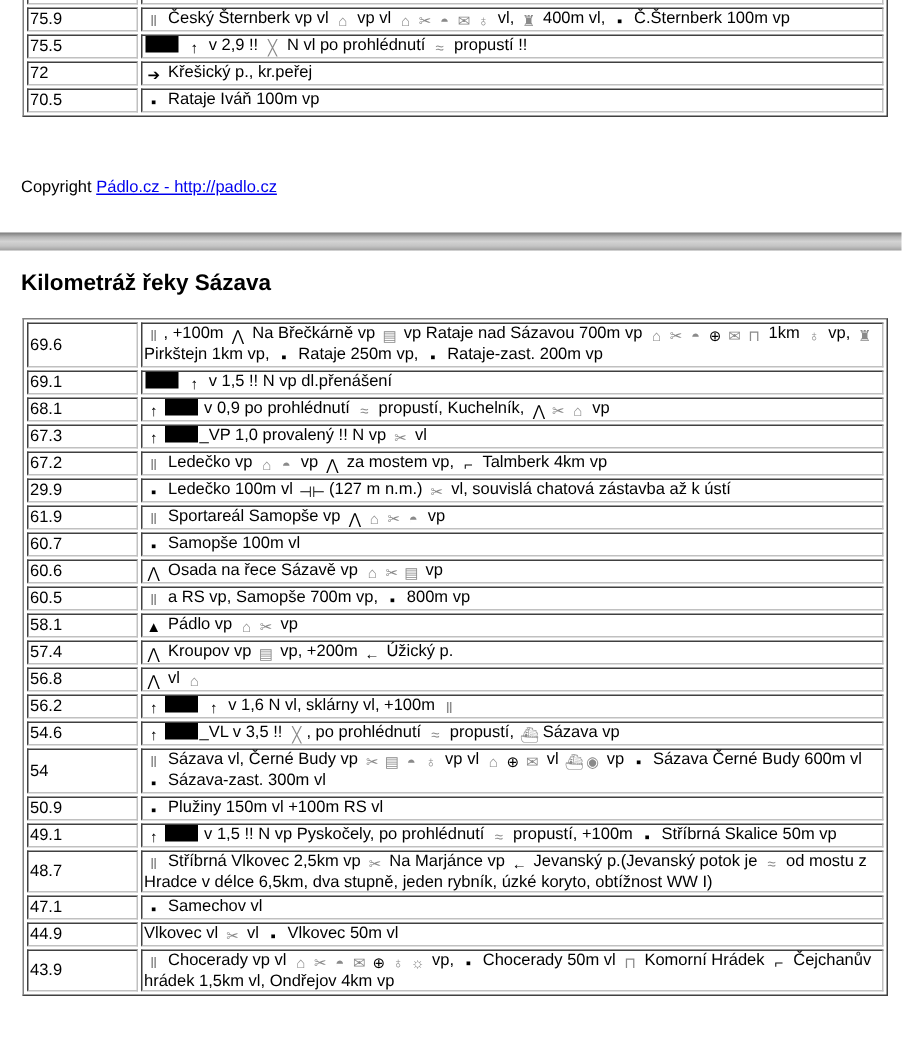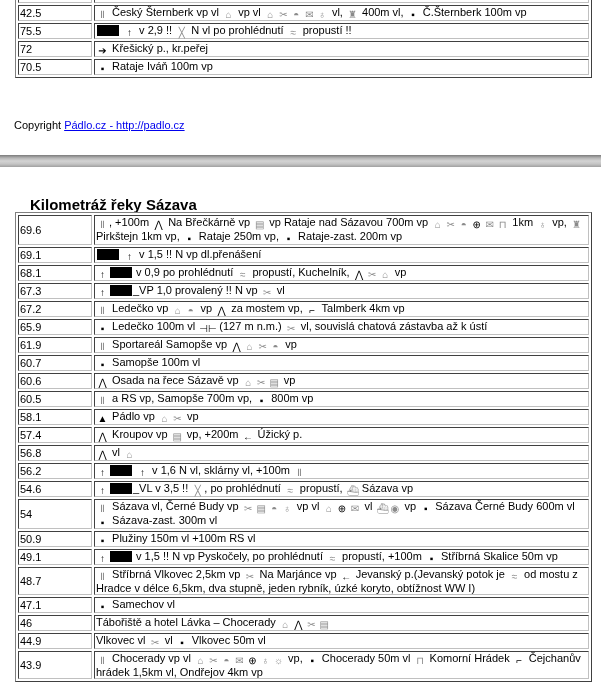--- a/index.html
+++ b/index.html
@@ -20,21 +20,21 @@
   #top-table { top: -6px; }
   #top-table tr:first-child td { height: 4px; }
   #sazava-table { top: 212px; }
   .copyright { position: absolute; left: 14px; top: 119px; font-size: 11px; text-align: center; }
   .copyright a { color: #0000ee; text-decoration: underline; }
   .separator {
     position: absolute; left: 0; top: 155px; width: 601px; height: 12px;
     background: linear-gradient(#7a7a7a, #b5b5b5 25%, #d3d3d3 50%, #c4c4c4 75%, #a0a0a0);
   }
   .section-title {
-    position: absolute; left: 14px; top: 180px; margin: 16px;
+    position: absolute; left: 14px; top: 180px; margin: 0;
     font-size: 15px; font-weight: bold;
   }
   .ico {
     display: inline-block; vertical-align: -2px; margin: 0 1px;
     width: 11px; height: 11px; line-height: 11px; text-align: center;
     font-size: 10px; color: #444;
   }
   .ico.block { width: 22px; height: 11px; background: #000; vertical-align: -2px; }
   .ico.dark { color: #000; }
   .ico.gray { color: #8a8a8a; }
@@ -43,21 +43,21 @@
 </head>
 <body>
 
 <table class="ktable" id="top-table">
   <tbody>
       <tr>
         <td class="km"></td>
         <td></td>
       </tr>
       <tr>
-        <td class="km">42.5</td>
+        <td class="km">75.9</td>
         <td><span class="ico gray">Ⅱ</span><span> Český Šternberk vp vl </span><span class="ico gray">⌂</span><span> vp vl </span><span class="ico gray">⌂</span><span class="ico gray">✂</span><span class="ico gray">◓</span><span class="ico gray">✉</span><span class="ico gray">♁</span><span> vl, </span><span class="ico gray">♜</span><span> 400m vl, </span><span class="ico dark">▪</span><span> Č.Šternberk 100m vp</span></td>
       </tr>
       <tr>
         <td class="km">75.5</td>
         <td><span class="ico block"></span><span> </span><span class="ico dark">↑</span><span> v 2,9 !! </span><span class="ico gray">╳</span><span> N vl po prohlédnutí </span><span class="ico gray">≈</span><span> propustí !!</span></td>
       </tr>
       <tr>
         <td class="km">72</td>
         <td><span class="ico dark">➔</span><span> Křešický p., kr.peřej</span></td>
       </tr>
@@ -92,21 +92,21 @@
       </tr>
       <tr>
         <td class="km">67.3</td>
         <td><span class="ico dark">↑</span><span class="ico block"></span><span>_VP 1,0 provalený !! N vp </span><span class="ico gray">✂</span><span> vl</span></td>
       </tr>
       <tr>
         <td class="km">67.2</td>
         <td><span class="ico gray">Ⅱ</span><span> Ledečko vp </span><span class="ico gray">⌂</span><span class="ico gray">◓</span><span> vp </span><span class="ico dark">⋀</span><span> za mostem vp, </span><span class="ico dark">⌐</span><span> Talmberk 4km vp</span></td>
       </tr>
       <tr>
-        <td class="km">65.9</td>
+        <td class="km">29.9</td>
         <td><span class="ico dark">▪</span><span> Ledečko 100m vl </span><span class="ico dark wide">⊣⊢</span><span> (127 m n.m.) </span><span class="ico gray">✂</span><span> vl, souvislá chatová zástavba až k ústí</span></td>
       </tr>
       <tr>
         <td class="km">61.9</td>
         <td><span class="ico gray">Ⅱ</span><span> Sportareál Samopše vp </span><span class="ico dark">⋀</span><span class="ico gray">⌂</span><span class="ico gray">✂</span><span class="ico gray">◓</span><span> vp</span></td>
       </tr>
       <tr>
         <td class="km">60.7</td>
         <td><span class="ico dark">▪</span><span> Samopše 100m vl</span></td>
       </tr>
@@ -152,24 +152,20 @@
       </tr>
       <tr>
         <td class="km">48.7</td>
         <td><span class="ico gray">Ⅱ</span><span> Stříbrná Vlkovec 2,5km vp </span><span class="ico gray">✂</span><span> Na Marjánce vp </span><span class="ico dark">←</span><span> Jevanský p.(Jevanský potok je </span><span class="ico gray">≈</span><span> od mostu z Hradce v délce 6,5km, dva stupně, jeden rybník, úzké koryto, obtížnost WW I)</span></td>
       </tr>
       <tr>
         <td class="km">47.1</td>
         <td><span class="ico dark">▪</span><span> Samechov vl</span></td>
       </tr>
       <tr>
-        <td class="km">46</td>
-        <td><span>Tábořiště a hotel Lávka – Chocerady </span><span class="ico gray">⌂</span><span class="ico dark">⋀</span><span class="ico gray">✂</span><span class="ico gray">▤</span></td>
-      </tr>
-      <tr>
         <td class="km">44.9</td>
         <td><span>Vlkovec vl </span><span class="ico gray">✂</span><span> vl </span><span class="ico dark">▪</span><span> Vlkovec 50m vl</span></td>
       </tr>
       <tr>
         <td class="km">43.9</td>
         <td><span class="ico gray">Ⅱ</span><span> Chocerady vp vl </span><span class="ico gray">⌂</span><span class="ico gray">✂</span><span class="ico gray">◓</span><span class="ico gray">✉</span><span class="ico dark">⊕</span><span class="ico gray">♁</span><span class="ico gray">☼</span><span> vp, </span><span class="ico dark">▪</span><span> Chocerady 50m vl </span><span class="ico gray">⊓</span><span> Komorní Hrádek </span><span class="ico dark">⌐</span><span> Čejchanův hrádek 1,5km vl, Ondřejov 4km vp</span></td>
       </tr>
     </tbody>
 </table>
 

